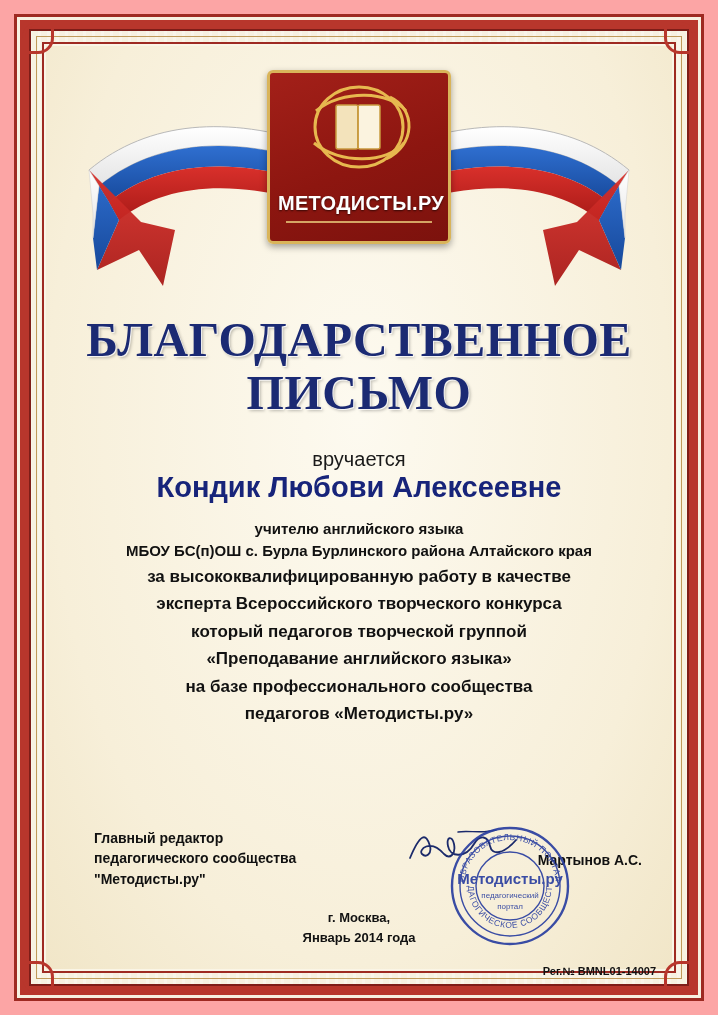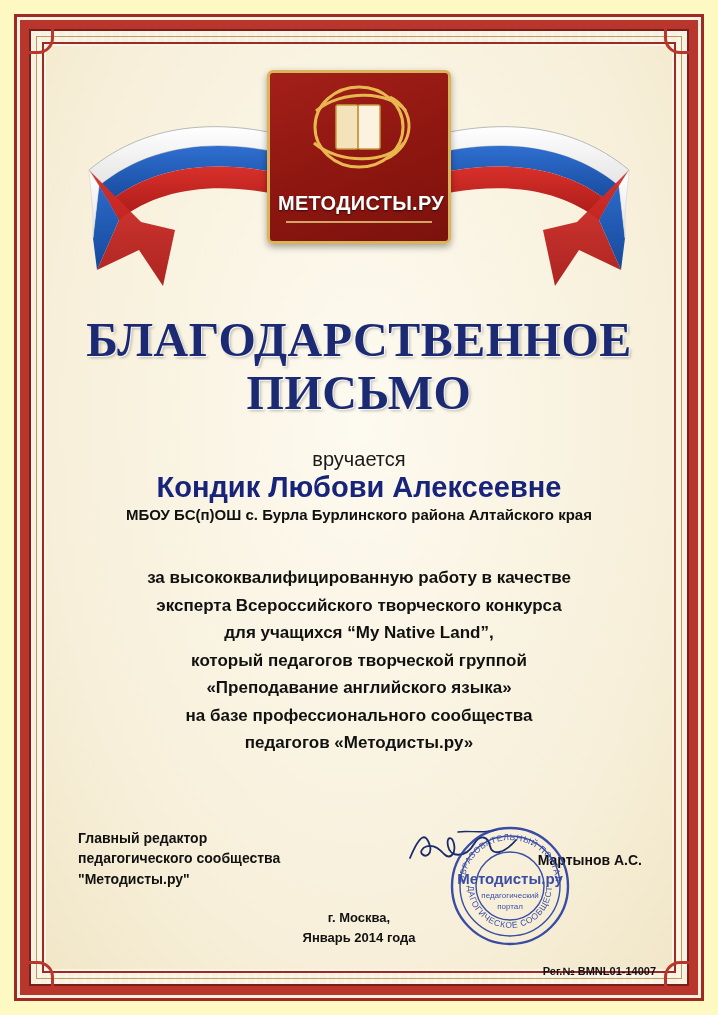--- a/index.html
+++ b/index.html
@@ -11,21 +11,21 @@
     width: 718px;
     height: 1015px;
     font-family: "Liberation Sans", sans-serif;
     overflow: hidden;
   }
 
   .certificate {
     position: relative;
     width: 718px;
     height: 1015px;
-    background: #fef9c3;
+    background: #fca5a5;
     box-sizing: border-box;
   }
 
   
   .frame-outer {
     position: absolute;
     left: 14px; top: 14px; right: 14px; bottom: 14px;
     border: 3px solid #9e2a22;
     background: #f7f1e1;
     box-sizing: border-box;
@@ -178,31 +178,30 @@
     margin-top: 14px;
     line-height: 1.5;
   }
   .role-line2 {
     font-size: 15px;
     font-weight: bold;
     color: #111;
     line-height: 1.5;
   }
   .reason {
-    margin-top: 38px;
     font-size: 17px;
     font-weight: bold;
     color: #111;
     line-height: 1.62;
   }
 
   
   .signature-block {
     position: absolute;
-    left: 78px;
+    left: 94px;
     top: 828px;
     text-align: left;
     font-size: 14px;
     color: #111;
     line-height: 1.45;
     font-weight: bold;
   }
   .signer-name {
     position: absolute;
     right: 76px;
@@ -330,26 +329,26 @@
       </svg>
       <div class="logo-text">МЕТОДИСТЫ.РУ</div>
       <div class="logo-underline"></div>
     </div>
   </div>
 
   <div class="content">
     <div class="title">БЛАГОДАРСТВЕННОЕ ПИСЬМО</div>
     <div class="subtitle">вручается</div>
     <div class="recipient">Кондик Любови Алексеевне</div>
+    <div class="role">учителю английского языка</div>
     <div class="role-line2">МБОУ БС(п)ОШ с. Бурла Бурлинского района Алтайского края</div>
 
     <div class="reason">
       <div>за высококвалифицированную работу в качестве</div>
       <div>эксперта Всероссийского творческого конкурса</div>
-      <div>для учащихся “My Native Land”,</div>
       <div>который педагогов творческой группой</div>
       <div>«Преподавание английского языка»</div>
       <div>на базе профессионального сообщества</div>
       <div>педагогов «Методисты.ру»</div>
     </div>
   </div>
 
   <div class="signature-block">
     <div>Главный редактор</div>
     <div>педагогического сообщества</div>

